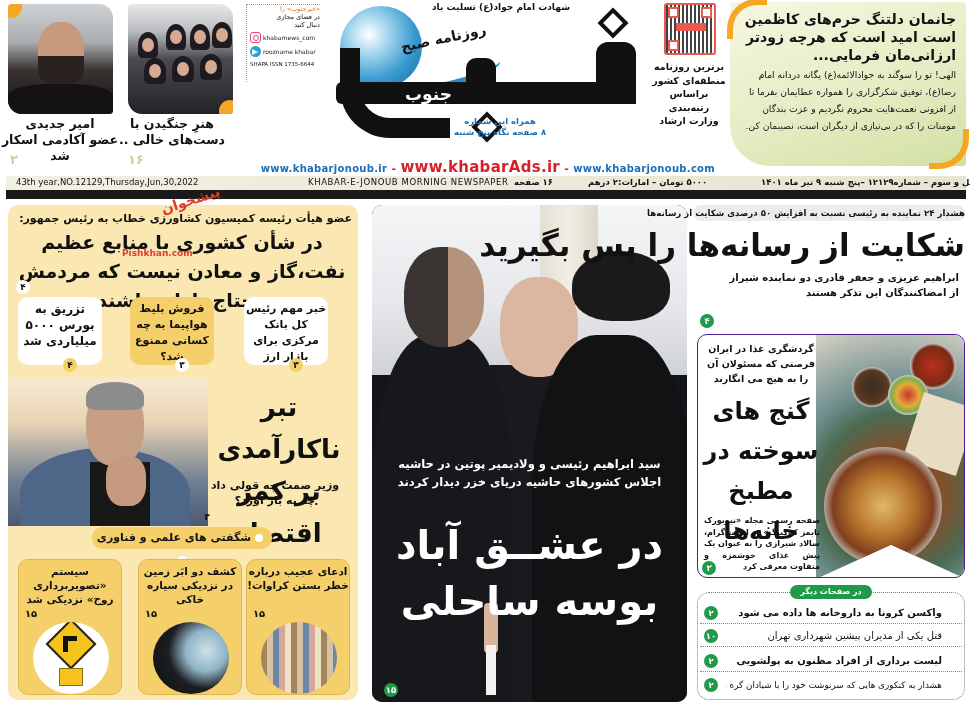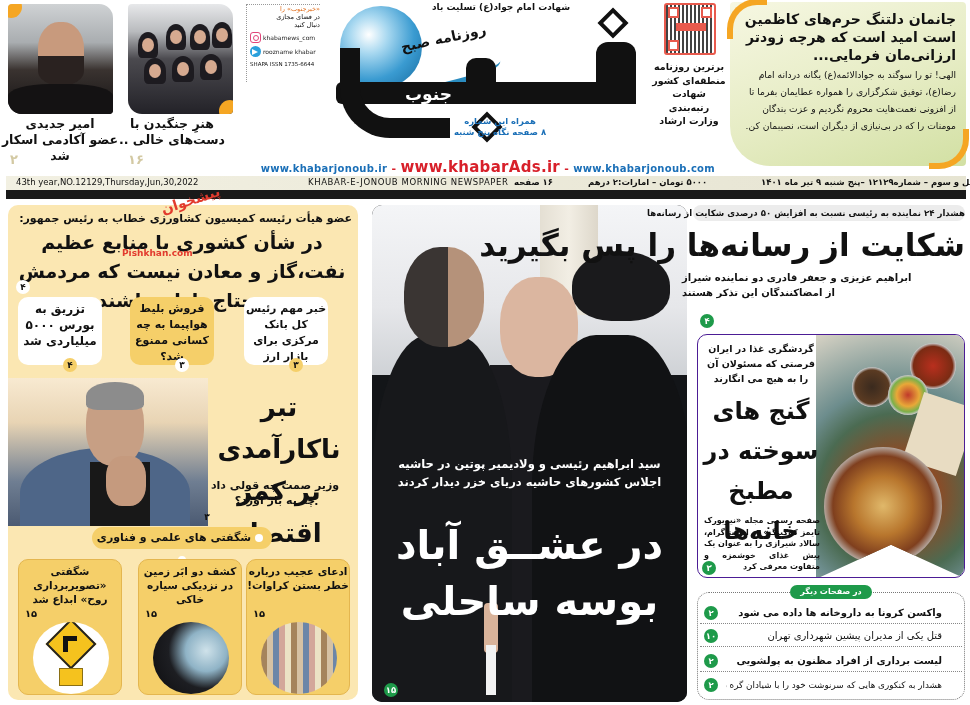--- a/index.html
+++ b/index.html
@@ -119,21 +119,21 @@
   .center-photo .raisi-body { position:absolute; left: 160px; top: 130px; width: 160px; height: 380px; border-radius: 40% 40% 0 0; background:#111214; }
   .center-photo .hand { position:absolute; left: 112px; top: 398px; width: 14px; height: 50px; border-radius: 4px; background:#d9b39a; }
   .center-photo .cuff { position:absolute; left: 114px; top: 440px; width: 10px; height: 50px; background:#f2f2f2; }
   .cap { position:absolute; left: 0; top: 250px; width: 315px; text-align: center; color: #fff; font-weight: bold; font-size: 11.5px; line-height: 18px; direction: rtl; }
   .main-head { position:absolute; left: 0; top: 312px; width: 315px; text-align: center; color: #fff; font-weight: bold; font-size: 40px; line-height: 56px; direction: rtl; letter-spacing: -1px; }
   .green-badge { position: absolute; width: 14px; height: 14px; border-radius: 50%; background: #1e9a4a; color: #fff; font-size: 8.5px; font-weight: bold; text-align: center; line-height: 14px; }
 
   
   .warn-bar { position: absolute; left: 693px; top: 205px; width: 272px; height: 16px; border-radius: 8px; background: #ececec; text-align: center; font-size: 8.6px; line-height: 16px; font-weight: bold; direction: rtl; white-space: nowrap; }
   .right-head { position: absolute; left: 693px; top: 222px; width: 272px; text-align: center; font-size: 31px; line-height: 46px; font-weight: bold; direction: rtl; letter-spacing: -2px; white-space: nowrap; }
-  .right-sub { position: absolute; left: 682px; top: 270px; width: 262px; text-align: left; font-size: 10px; line-height: 15px; font-weight: bold; direction: rtl; }
+  .right-sub { position: absolute; left: 697px; top: 270px; width: 262px; text-align: right; font-size: 10px; line-height: 15px; font-weight: bold; direction: rtl; }
 
   .food-card { position: absolute; left: 697px; top: 334px; width: 268px; height: 244px; border: 1px solid #4c1d95; border-radius: 10px; overflow: hidden; background: #fff; }
   .food-img { position:absolute; left: 118px; top: 0; width: 150px; height: 244px; background: radial-gradient(circle at 55% 65%, #b07a49 0%, #8b4b26 22%, #4b6b52 45%, #6d8d8d 60%, #d8d3c5 100%); clip-path: polygon(0 0,100% 0,100% 100%,50% 86%,0 100%); }
   .food-img .plate { position:absolute; left: 8px; top: 112px; width: 118px; height: 118px; border-radius: 50%; background: radial-gradient(circle, #e0b86a 0%, #b8762d 35%, #7f3f1e 60%, #c9cfd0 75%); }
   .food-img .bowl { position:absolute; width: 40px; height: 40px; border-radius: 50%; background: radial-gradient(circle,#b92f1e 0%, #7a2b13 60%, #c6c6c6 70%); }
   .food-img .bread { position:absolute; left: 96px; top: 64px; width: 56px; height: 70px; background: #e8dcc2; transform: rotate(18deg); }
   .food-kicker { position:absolute; left: 8px; top: 6px; width: 110px; text-align: center; font-size: 9.5px; line-height: 15px; font-weight: bold; direction: rtl; }
   .food-head { position:absolute; left: 4px; top: 56px; width: 118px; text-align: center; font-size: 24px; line-height: 40px; font-weight: bold; direction: rtl; letter-spacing: -1px; }
   .food-body { position:absolute; left: 6px; top: 180px; width: 116px; text-align: justify; text-align-last: right; font-size: 8px; line-height: 11.5px; font-weight: bold; direction: rtl; }
 
@@ -220,21 +220,21 @@
 
   <div class="qr">
     <div class="eye" style="left:2px;top:2px;"></div>
     <div class="eye" style="right:2px;top:2px;"></div>
     <div class="eye" style="left:2px;bottom:2px;"></div>
     <div class="lab"></div>
   </div>
   <div class="rank-text">
     <div>برترین روزنامه</div>
     <div>منطقه‌ای کشور</div>
-    <div>شهادت</div>
+    <div>براساس</div>
     <div>رتبه‌بندی</div>
     <div>وزارت ارشاد</div>
   </div>
 
   <div class="prayer">
     <div class="head">جانمان دلتنگ حرم‌های کاظمین است امید است که هرچه زودتر ارزانی‌مان فرمایی...</div>
     <div class="body">الهی! تو را سوگند به جوادالائمه(ع) یگانه دردانه امام رضا(ع)، توفیق شکرگزاری را همواره عطایمان بفرما تا از افزونی نعمت‌هایت محروم نگردیم و عزت بندگان مومنات را که در بی‌نیازی از دیگران است، نصیبمان کن.</div>
   </div>
 
   <div class="url-bar">
@@ -290,21 +290,21 @@
   <div class="t">ادعای عجیب درباره خطر بستن کراوات!</div>
   <div class="n">۱۵</div>
   <div class="circ ties"></div>
 </div>
 <div class="sci-card" style="left:138px;">
   <div class="t">کشف دو ابَر زمین در نزدیکی سیاره خاکی</div>
   <div class="n">۱۵</div>
   <div class="circ planet"></div>
 </div>
 <div class="sci-card" style="left:18px;">
-  <div class="t">شگفتی «تصویربرداری روح» ابداع شد</div>
+  <div class="t">سیستم «تصویربرداری روح» نزدیکی شد</div>
   <div class="n">۱۵</div>
   <div class="circ sign">
     <div class="dia"></div>
     <div class="arrow"></div>
     <div class="plate"></div>
   </div>
 </div>
 
 <div class="center-photo">
   <div class="bright"></div>

